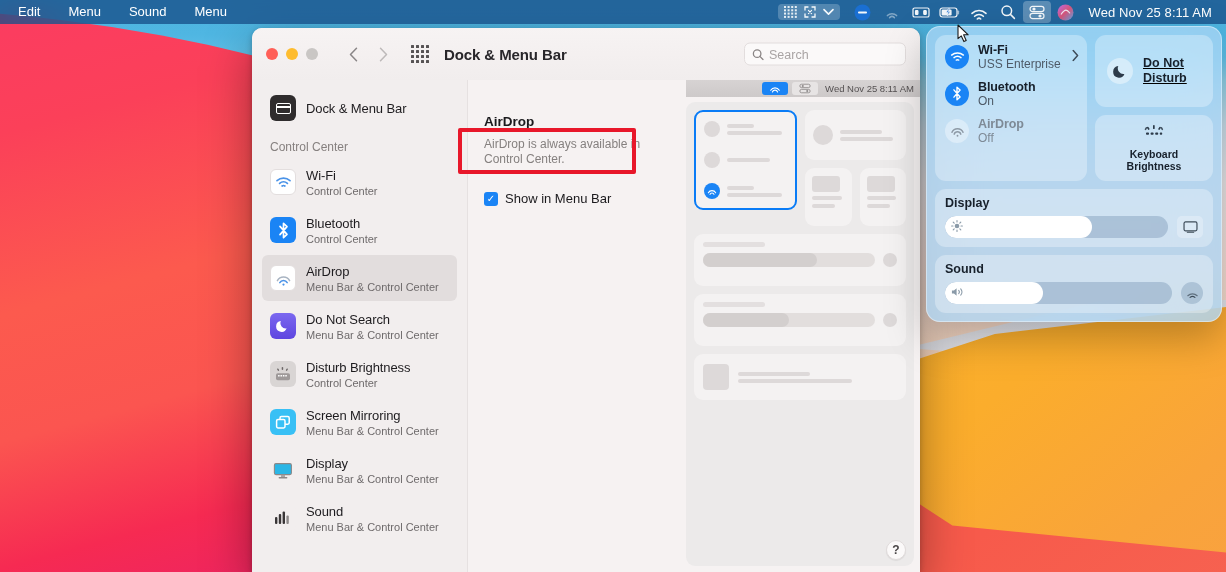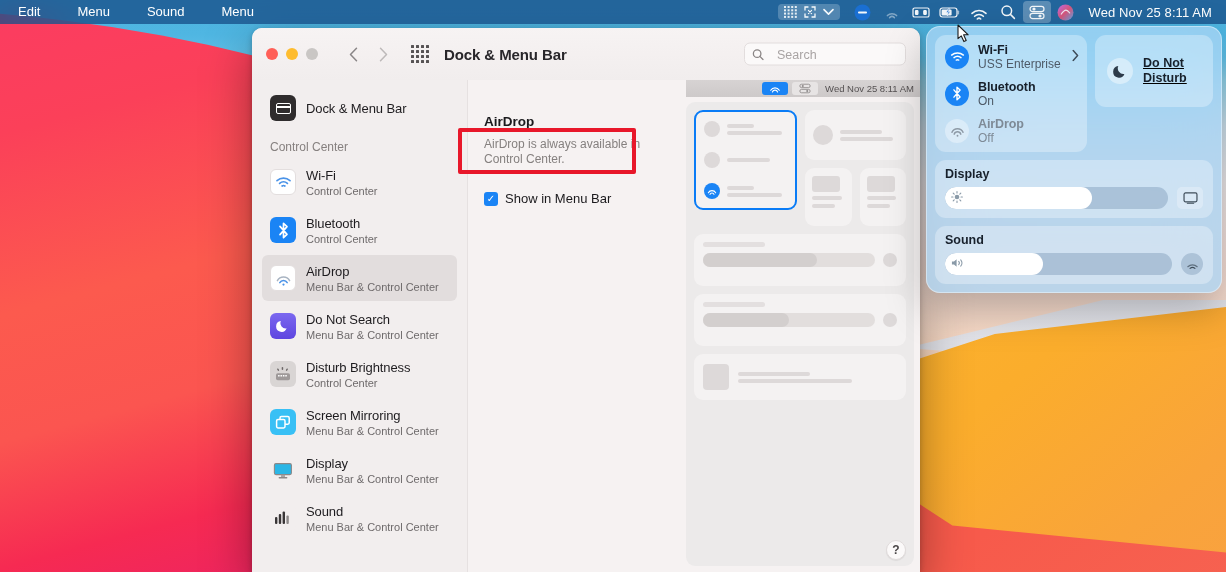--- a/index.html
+++ b/index.html
@@ -42,21 +42,21 @@
 
   
   #menubar {
     position:absolute; left:0; top:0; width:1226px; height:24px;
     background:rgba(20,72,130,.72);
     backdrop-filter:blur(14px);
     display:flex; align-items:center;
     color:#fff; font-size:13px;
     z-index:50;
   }
-  .mb-left { display:flex; align-items:center; gap:13px; padding-left:6px; }
+  .mb-left { display:flex; align-items:center; gap:4px; padding-left:6px; }
   .mb-item { padding:0 12px; line-height:24px; font-size:13px; color:#fff; }
   .mb-right { margin-left:auto; display:flex; align-items:center; gap:1px; padding-right:10px; }
   .mb-icon {
     width:28px; height:22px; display:flex; align-items:center; justify-content:center;
     color:#fff; opacity:.95;
   }
   .mb-icon.dim { opacity:.42; }
   .mb-icon.active { background:rgba(255,255,255,.28); border-radius:4px; }
   .mb-clock { font-size:13px; padding:0 4px 0 8px; white-space:nowrap; letter-spacing:.1px; }
   .mb-group-box {
@@ -98,21 +98,21 @@
     gap:2px; align-content:center; justify-content:center;
   }
   .grid-icon i { width:3px; height:3px; background:#575354; border-radius:.5px; display:block; }
   #win-title {
     margin-left:14px; font-size:15px; font-weight:700; color:#28262a; letter-spacing:-.1px;
   }
   #searchbox {
     position:absolute; right:14px; top:50%; transform:translateY(-50%);
     width:162px; height:23px;
     background:#fbf9f9; border:1px solid #e2dddd; border-radius:6px;
-    display:flex; align-items:center; padding:0 7px; gap:13px;
+    display:flex; align-items:center; padding:0 7px; gap:5px;
   }
   #searchbox .ph { color:#a9a4a4; font-size:12.5px; }
 
   #body { flex:1; display:flex; min-height:0; }
 
   
   #sidebar {
     width:216px; flex:0 0 216px;
     background:#f2eeee;
     padding:8px 10px 0 10px;
@@ -791,20 +791,41 @@
               <path d="M11.4 9.9A5.6 5.6 0 0 1 5.3 2.1a5.8 5.8 0 1 0 6.1 7.8z" fill="#2d3b4a"></path>
             </svg>
         </span>
         <span class="cc-dnd-txt">
           <span style="display:block">Do Not</span>
           <span style="display:block">Disturb</span>
         </span>
       </div>
 
       <div class="cc-two">
+        <div class="cc-tile cc-sq">
+          <span>
+            <svg width="22" height="14" viewBox="0 0 22 14">
+                <g fill="#2d3b4a">
+              <rect x="10" y="0" width="1.7" height="4" rx=".85"></rect>
+              <rect x="4.4" y="1.6" width="1.6" height="3.4" rx=".8" transform="rotate(-34 5.2 3.3)"></rect>
+              <rect x="15.8" y="1.6" width="1.6" height="3.4" rx=".8" transform="rotate(34 16.6 3.3)"></rect>
+              <rect x="1.2" y="2.8" width="3.4" height="1.6" rx=".8" transform="rotate(-62 2.9 3.6)" opacity=".85"></rect>
+              <rect x="17.2" y="2.8" width="3.4" height="1.6" rx=".8" transform="rotate(62 18.9 3.6)" opacity=".85"></rect>
+              <rect x="3" y="7.4" width="3" height="2.4" rx=".8"></rect>
+                  <rect x="7.6" y="7.4" width="3" height="2.4" rx=".8"></rect>
+                  <rect x="12.2" y="7.4" width="3" height="2.4" rx=".8"></rect>
+                  <rect x="16.8" y="7.4" width="2.4" height="2.4" rx=".8"></rect>
+            </g>
+              </svg>
+          </span>
+          <span class="cc-sq-lbl">
+            <span style="display:block">Keyboard</span>
+            <span style="display:block">Brightness</span>
+          </span>
+        </div>
 
       </div>
     </div>
   </div>
 
   <div class="cc-tile cc-sec">
     <div class="cc-sec-title">Display</div>
     <div class="cc-slider-row">
       <div class="cc-slider">
         <span class="cc-fill" style="width:66%"></span>

